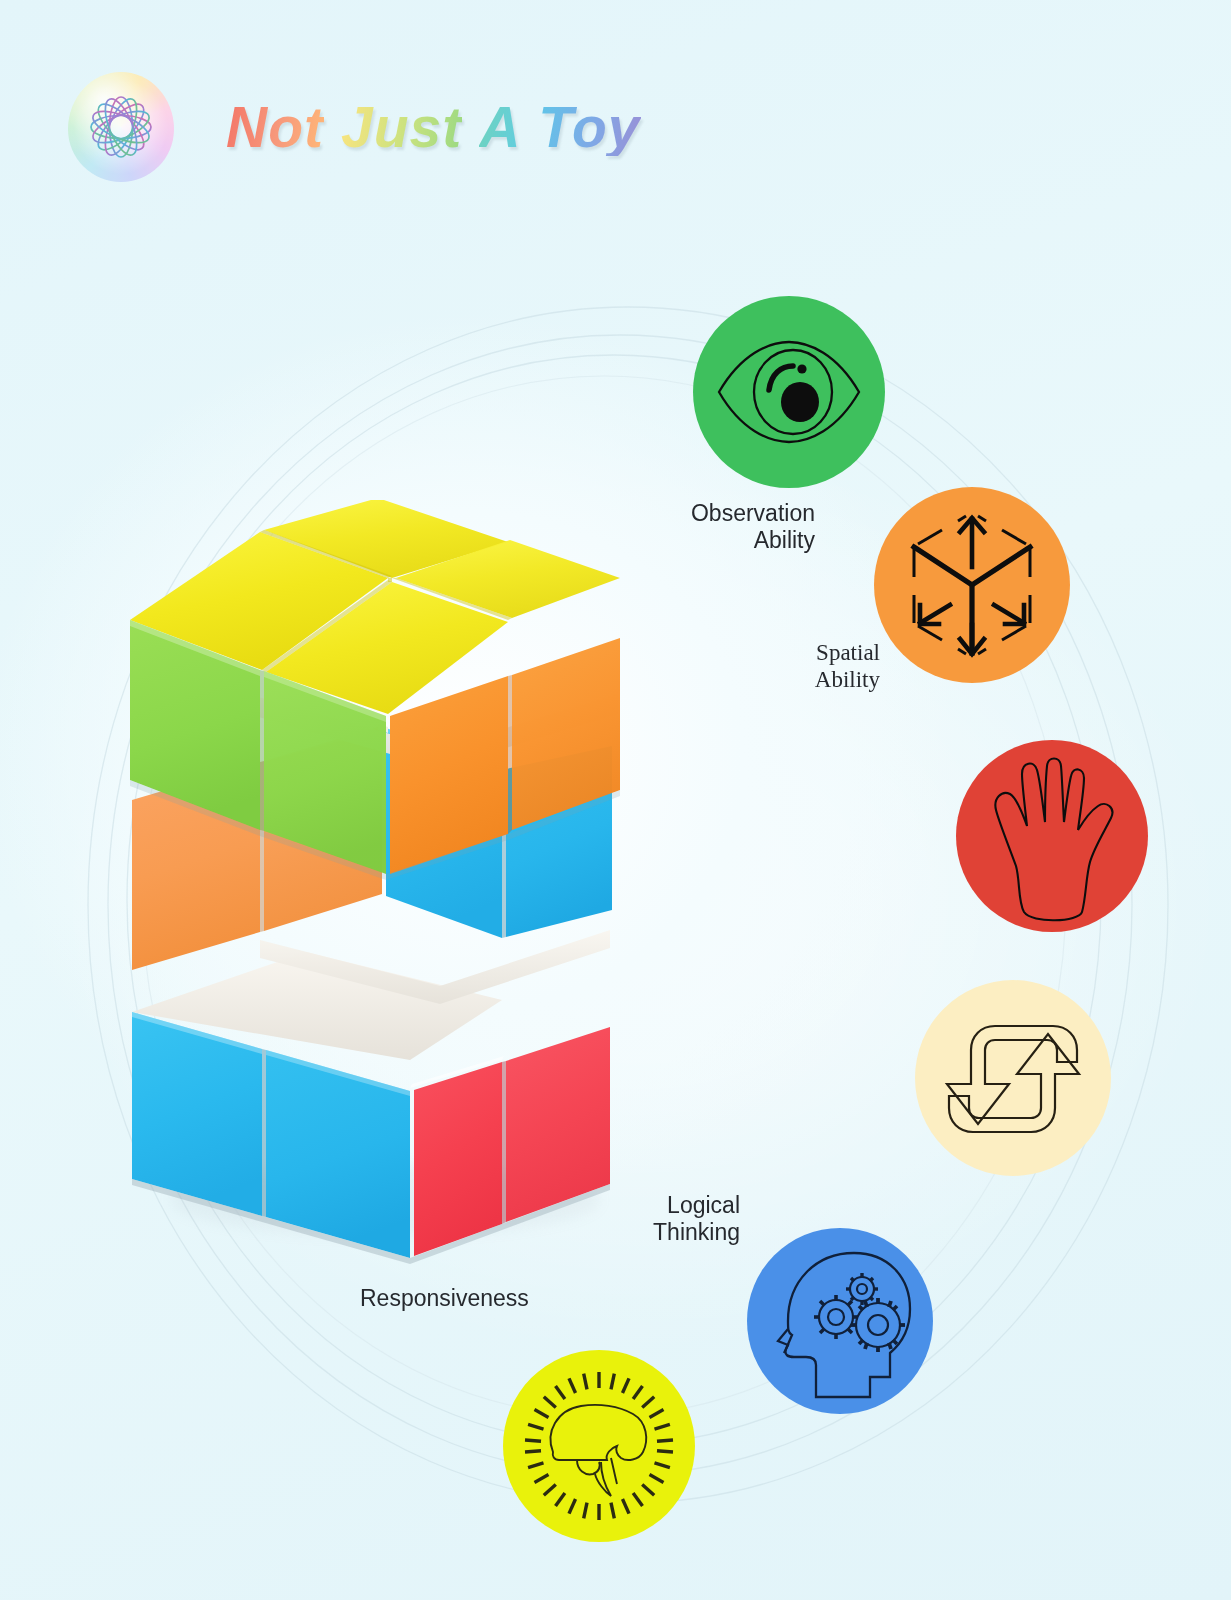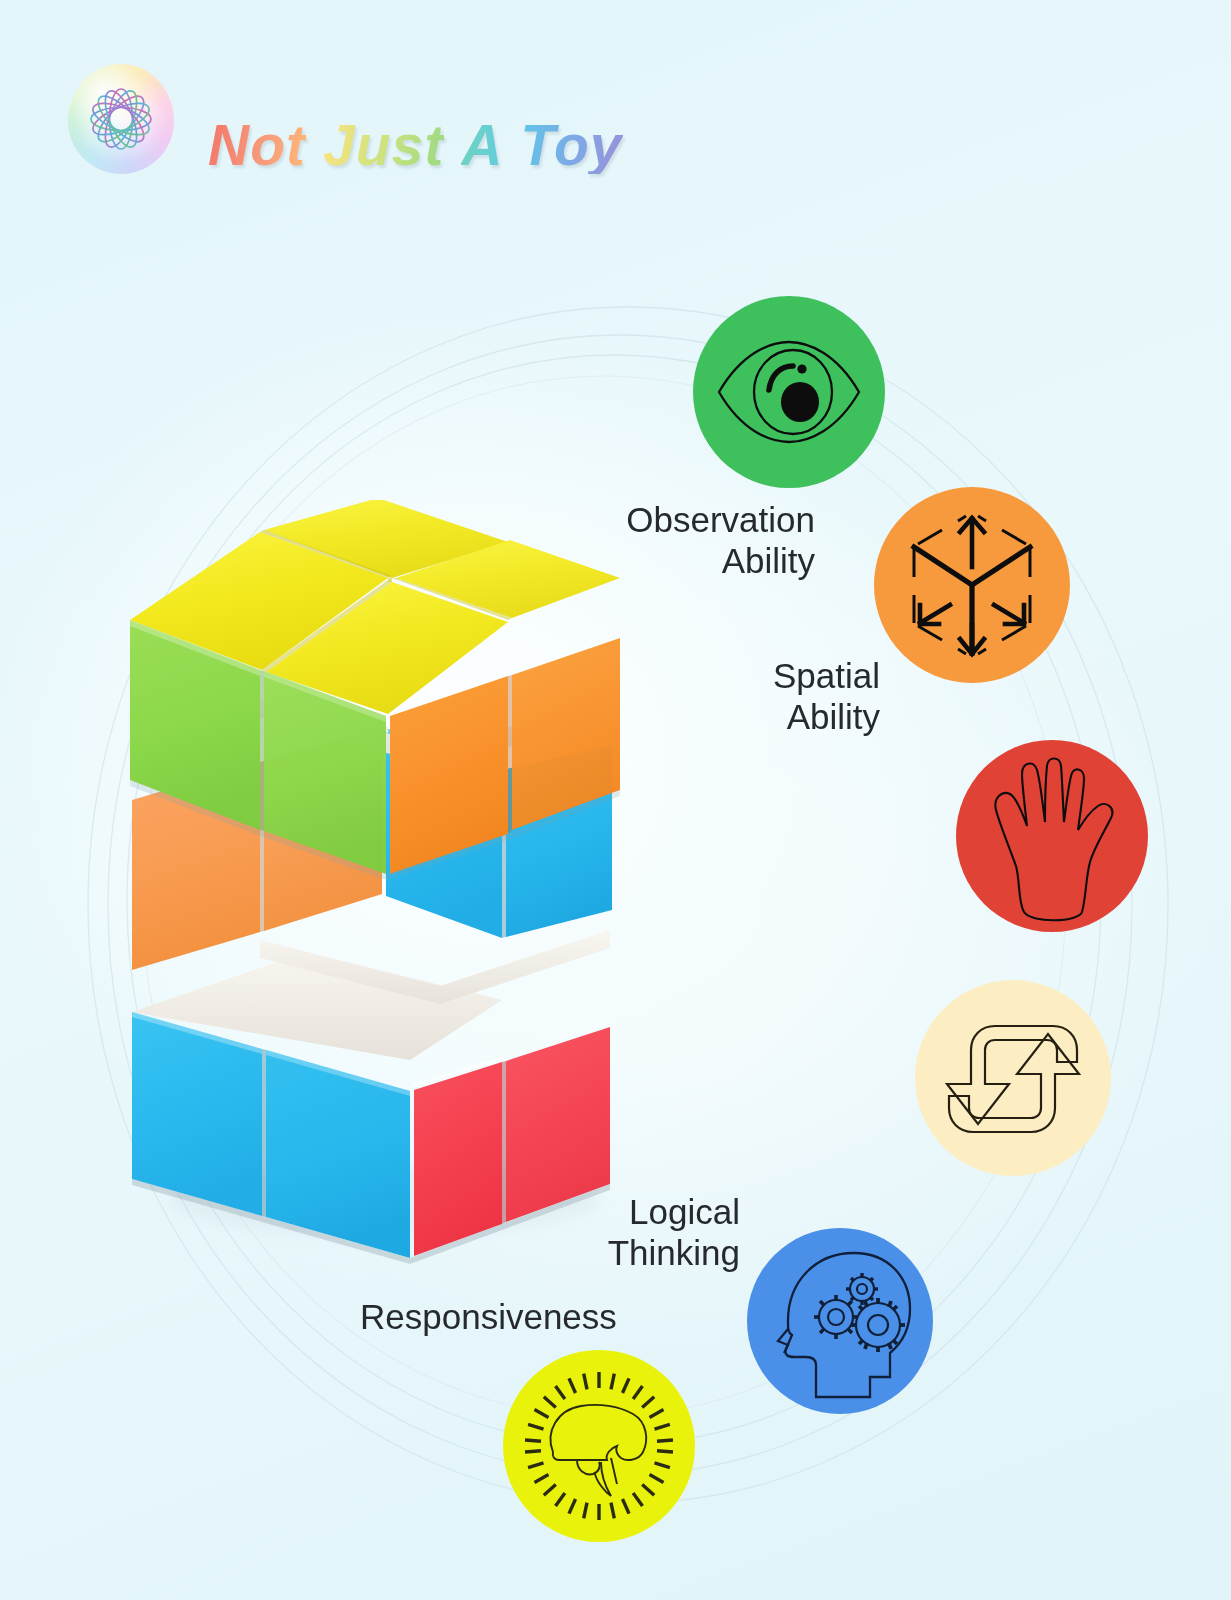--- a/index.html
+++ b/index.html
@@ -17,21 +17,21 @@
   .bg-base {
     position: absolute; inset: 0;
     background:
       radial-gradient(ellipse 680px 620px at 470px 760px, #ffffff 0%, #f4fcfe 40%, rgba(229,246,250,0) 72%),
       radial-gradient(ellipse 900px 700px at 640px 900px, rgba(255,255,255,0.75) 0%, rgba(255,255,255,0) 65%),
       linear-gradient(160deg, #e3f5fa 0%, #e9f8fb 45%, #e2f4f9 100%);
   }
   .bg-arcs { position: absolute; inset: 0; }
 
   
-  .header { position: absolute; left: 68px; top: 64px; display: flex; align-items: flex-end; gap: 34px; }
+  .header { position: absolute; left: 68px; top: 72px; display: flex; align-items: center; gap: 52px; }
   .logo-wrap { position: relative; width: 106px; height: 110px; }
   .logo-sphere {
     position: absolute; inset: 0;
     border-radius: 50% 50% 50% 50% / 52% 52% 48% 48%;
     background:
       radial-gradient(circle at 34% 26%, rgba(255,255,255,0.95) 0%, rgba(255,255,255,0.15) 38%, rgba(255,255,255,0) 55%),
       conic-gradient(from 20deg,
         #ffe9a8 0deg, #ffd2e6 48deg, #f2c8f3 95deg,
         #cbd4fa 150deg, #bfe9f4 198deg, #c6f0d2 250deg,
         #e8f2b4 300deg, #ffe9a8 360deg);
@@ -72,27 +72,27 @@
   .badge {
     position: absolute;
     border-radius: 50%;
     display: flex; align-items: center; justify-content: center;
   }
   .badge svg { display: block; }
 
   .ab-label {
     position: absolute;
     color: #26292e;
-    font-size: 35px;
+    font-size: 23px;
     line-height: 1.16;
     font-weight: 400;
     white-space: pre-line;
   }
   .ab-label.right { text-align: right; }
-  .ab-label.left  { text-align: left; margin-top: 12px; }
+  .ab-label.left  { text-align: left; }
 </style>
 </head>
 <body>
 
 <div id="page">
 
   <div class="bg-base"></div>
 
   <svg class="bg-arcs" width="1231" height="1600" viewBox="0 0 1231 1600" aria-hidden="true">
     <g fill="none" stroke="#c9dde4" stroke-opacity="0.55" stroke-width="1.3">
@@ -322,21 +322,21 @@
         <path d="M68,27 L80,13 L92,27"></path>
         <path d="M80,148 L80,120"></path>
         <path d="M68,134 L80,149 L92,134"></path>
         <path d="M28,118 L58,100"></path>
         <path d="M28,100 L28,119 L47,119"></path>
         <path d="M132,118 L102,100"></path>
         <path d="M132,100 L132,119 L113,119"></path>
       </g>
     </svg>
   </div>
-  <div class="ab-label right" style="left:600px; top:656px; width:280px;">Spatial
+  <div class="ab-label right" style="left:600px; top:640px; width:280px;font-family:Liberation Serif, serif;">Spatial
 Ability</div>
 
   <div class="badge" style="left:956px; top:740px; width:192px; height:192px; background:#e04236;">
     <svg width="160" height="176" viewBox="0 0 160 176">
       <path d="M44,118
                C36,96 27,74 24,62
                C21,50 30,42 38,46
                C44,49 50,64 55,78
                C53,60 50,36 50,26
                C50,14 62,12 65,22

